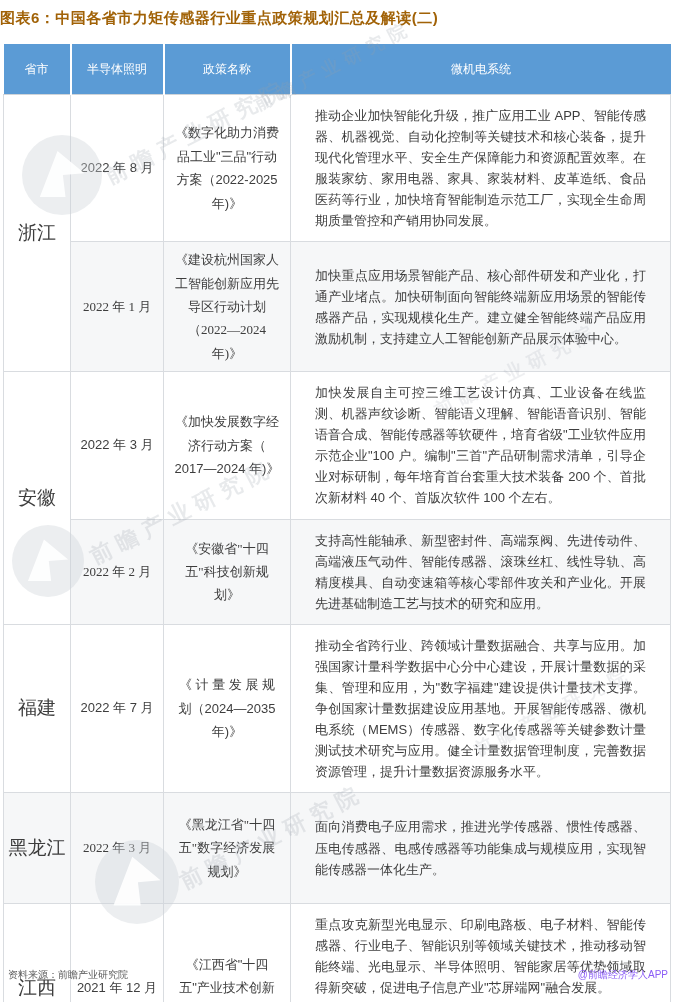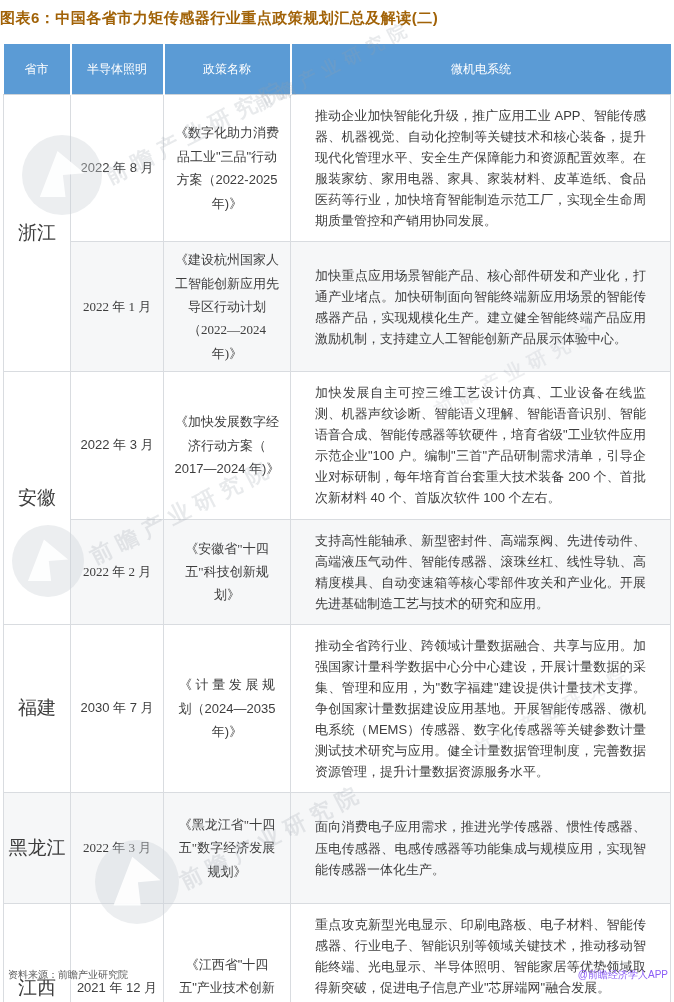--- a/index.html
+++ b/index.html
@@ -101,21 +101,21 @@
       <td class="policy">《加快发展数字经济行动方案（ 2017—2024 年)》</td>
       <td class="content">加快发展自主可控三维工艺设计仿真、工业设备在线监测、机器声纹诊断、智能语义理解、智能语音识别、智能语音合成、智能传感器等软硬件，培育省级"工业软件应用示范企业"100 户。编制"三首"产品研制需求清单，引导企业对标研制，每年培育首台套重大技术装备 200 个、首批次新材料 40 个、首版次软件 100 个左右。</td>
     </tr>
     <tr class="r4 stripe">
       <td class="date">2022 年 2 月</td>
       <td class="policy">《安徽省"十四五"科技创新规划》</td>
       <td class="content">支持高性能轴承、新型密封件、高端泵阀、先进传动件、高端液压气动件、智能传感器、滚珠丝杠、线性导轨、高精度模具、自动变速箱等核心零部件攻关和产业化。开展先进基础制造工艺与技术的研究和应用。</td>
     </tr>
     <tr class="r5">
       <td class="prov">福建</td>
-      <td class="date">2030 年 7 月</td>
+      <td class="date">2022 年 7 月</td>
       <td class="policy">《 计 量 发 展 规 划（2024—2035 年)》</td>
       <td class="content">推动全省跨行业、跨领域计量数据融合、共享与应用。加强国家计量科学数据中心分中心建设，开展计量数据的采集、管理和应用，为"数字福建"建设提供计量技术支撑。争创国家计量数据建设应用基地。开展智能传感器、微机电系统（MEMS）传感器、数字化传感器等关键参数计量测试技术研究与应用。健全计量数据管理制度，完善数据资源管理，提升计量数据资源服务水平。</td>
     </tr>
     <tr class="r6 stripe">
       <td class="prov">黑龙江</td>
       <td class="date">2022 年 3 月</td>
       <td class="policy">《黑龙江省"十四五"数字经济发展规划》</td>
       <td class="content">面向消费电子应用需求，推进光学传感器、惯性传感器、压电传感器、电感传感器等功能集成与规模应用，实现智能传感器一体化生产。</td>
     </tr>
     <tr class="r7">

